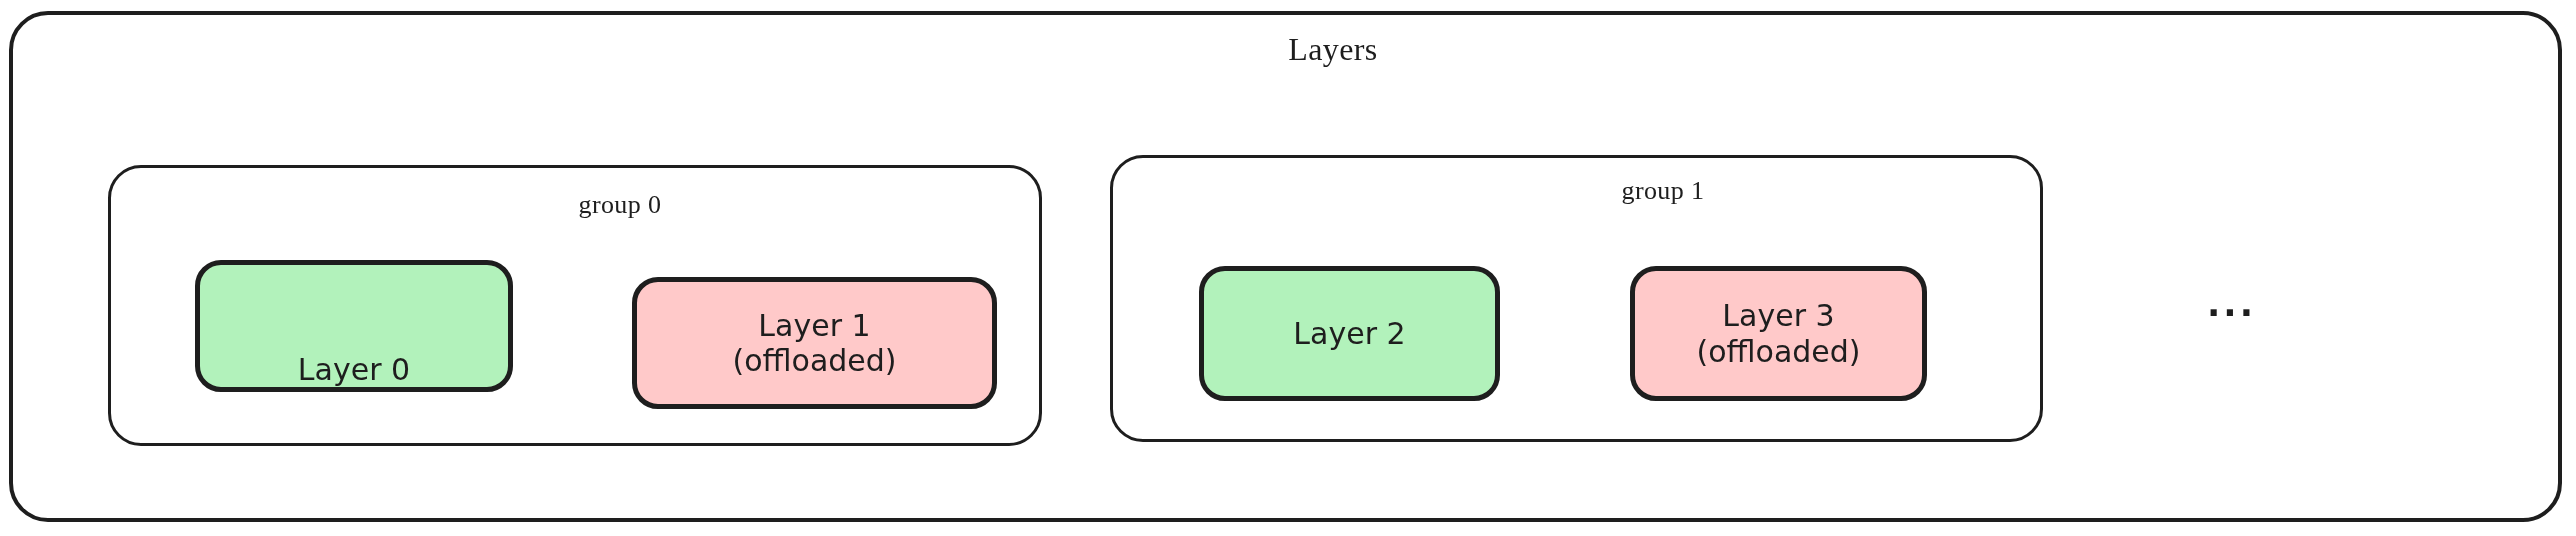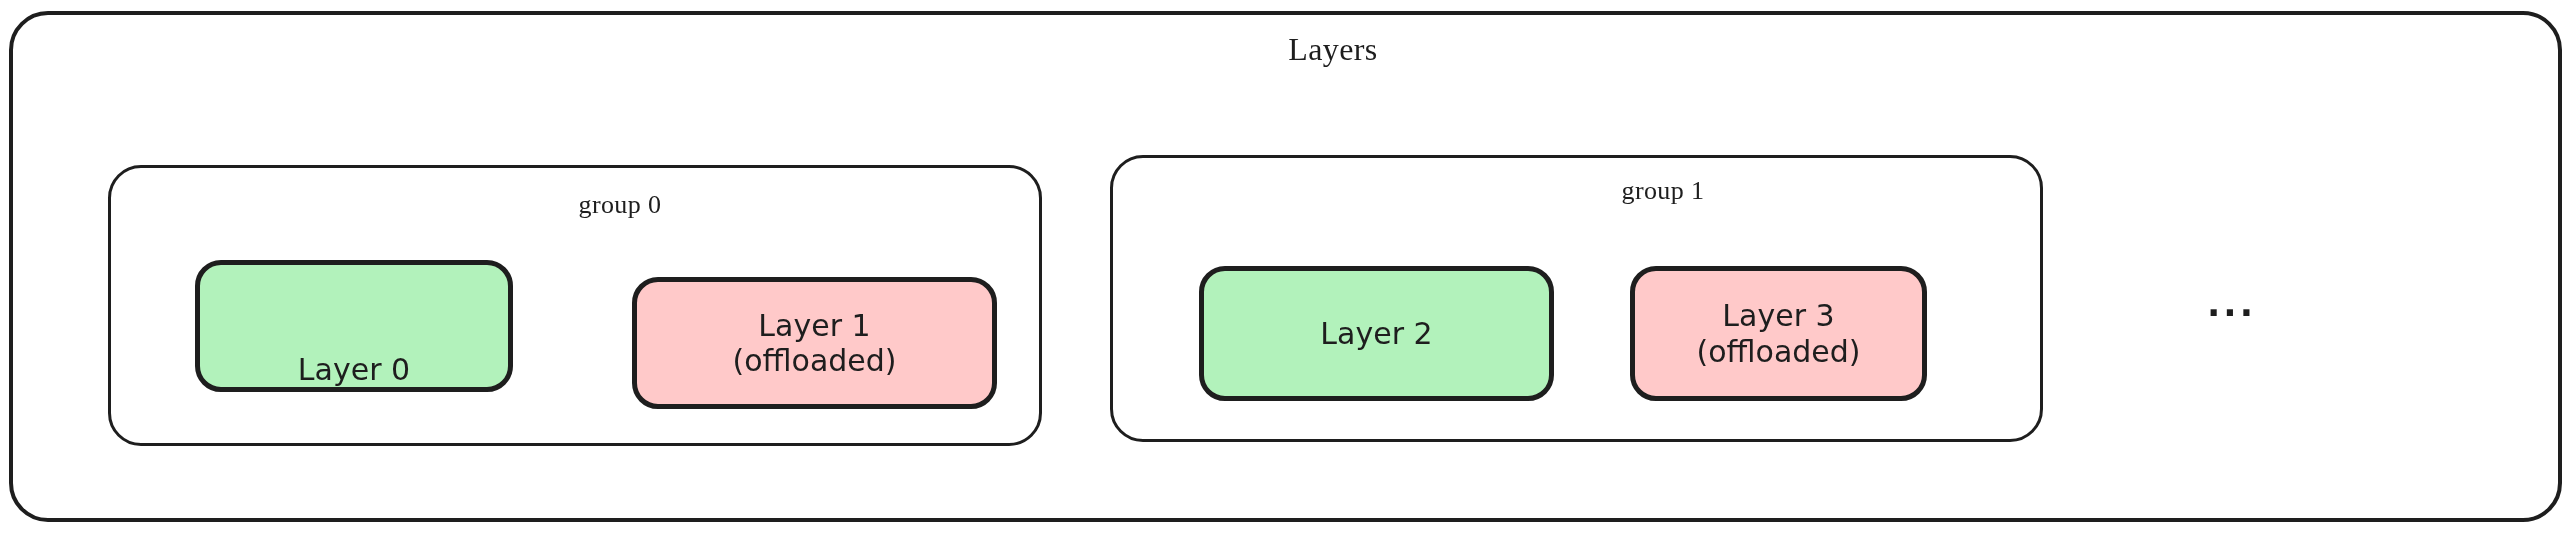--- a/index.html
+++ b/index.html
@@ -68,21 +68,21 @@
     align-items: center;
     justify-content: center;
     text-align: center;
   }
 
   .leaf-green { background: #b2f2bb; }
   .leaf-pink  { background: #ffc9c9; }
 
   .layer-0 { left: 195px;  top: 260px; width: 318px; height: 132px; align-items: flex-end; }
   .layer-1 { left: 632px;  top: 277px; width: 365px; height: 132px; }
-  .layer-2 { left: 1199px; top: 266px; width: 355px; height: 135px; }
+  .layer-2 { left: 1199px; top: 266px; width: 301px; height: 135px; }
   .layer-3 { left: 1630px; top: 266px; width: 297px; height: 135px; }
 
   
   .label {
     position: absolute;
     color: #1e1e1e;
     font-family: Liberation Serif, serif;
     white-space: pre-line;
     line-height: 1.22;
     letter-spacing: 0.4px;

